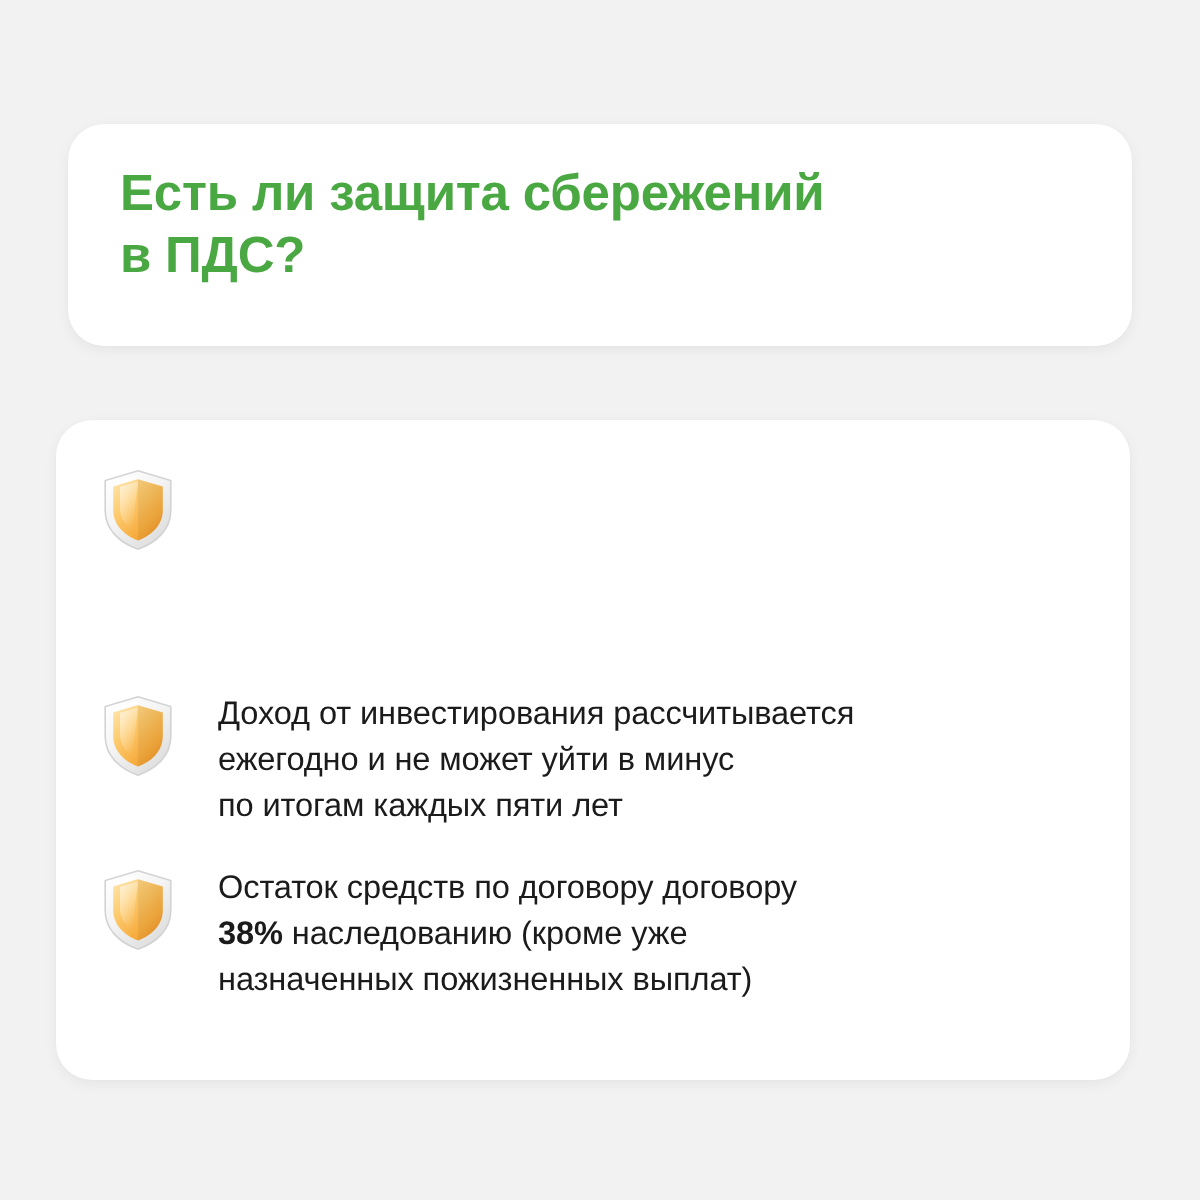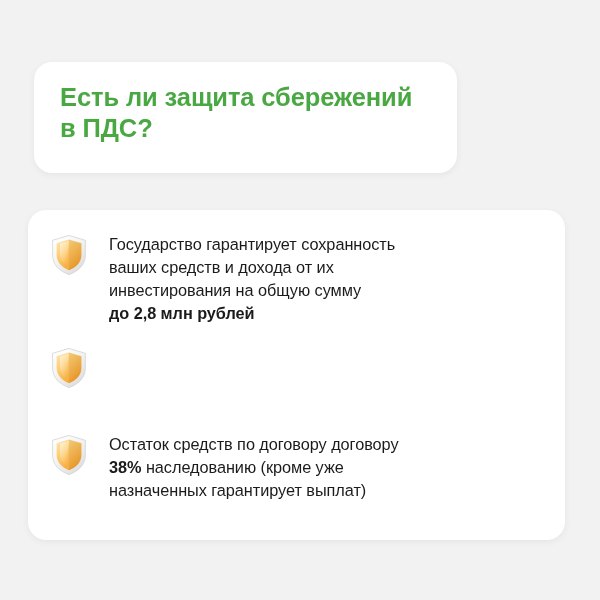--- a/index.html
+++ b/index.html
@@ -29,21 +29,21 @@
     position: absolute;
     background: #ffffff;
     border-radius: 18px;
     box-shadow: 0 2px 7px rgba(0, 0, 0, 0.055),
                 0 0 1px rgba(0, 0, 0, 0.03);
   }
 
   #title-card {
     left: 34px;
     top: 62px;
-    width: 423px;
+    width: 532px;
     height: 111px;
   }
 
   #points-card {
     left: 28px;
     top: 210px;
     width: 537px;
     height: 330px;
   }
 
@@ -149,24 +149,20 @@
                 <stop offset="1" stop-color="#ffffff" stop-opacity="0"></stop>
               </linearGradient>
             </defs>
             <path d="M19 1.4 L35.4 6.3 V21.2 C35.4 30.6 28.4 37.3 19 40.6 C9.6 37.3 2.6 30.6 2.6 21.2 V6.3 Z" fill="url(#frameGrad1)" stroke="#d3d3d3" stroke-width="0.8"></path>
             <path d="M19 5.6 L31.4 9.3 V21.1 C31.4 28.3 26.1 33.5 19 36.3 C11.9 33.5 6.6 28.3 6.6 21.1 V9.3 Z" fill="url(#coreGrad1)"></path>
             <path d="M19 5.6 L31.4 9.3 V21.1 C31.4 28.3 26.1 33.5 19 36.3 Z" fill="#000000" opacity="0.05"></path>
             <path d="M19 6.6 L10 9.4 V20.4 C10 24.8 12.6 28.4 16.1 31.1 Z" fill="url(#gloss1)"></path>
             <path d="M6.2 7.0 L19 3.2 L19 5.0 L7.8 8.4 Z" fill="#ffffff" opacity="0.75"></path>
           </svg>
         </span>
-        <span class="point-text"><span>Государство гарантирует сохранность
-ваших средств и дохода от их
-инвестирования на общую сумму
-</span><b>до 2,8 млн рублей</b><span></span></span>
       </li>
 
       <li class="point-row point-row-2">
         <span class="shield-icon">
           <svg viewBox="0 0 38 42" xmlns="http://www.w3.org/2000/svg">
             <defs>
               <linearGradient id="frameGrad2" x1="0.15" y1="0" x2="0.9" y2="1">
                 <stop offset="0" stop-color="#ffffff"></stop>
                 <stop offset="0.42" stop-color="#f4f4f4"></stop>
                 <stop offset="1" stop-color="#d9d9d9"></stop>
@@ -182,20 +178,23 @@
                 <stop offset="1" stop-color="#ffffff" stop-opacity="0"></stop>
               </linearGradient>
             </defs>
             <path d="M19 1.4 L35.4 6.3 V21.2 C35.4 30.6 28.4 37.3 19 40.6 C9.6 37.3 2.6 30.6 2.6 21.2 V6.3 Z" fill="url(#frameGrad2)" stroke="#d3d3d3" stroke-width="0.8"></path>
             <path d="M19 5.6 L31.4 9.3 V21.1 C31.4 28.3 26.1 33.5 19 36.3 C11.9 33.5 6.6 28.3 6.6 21.1 V9.3 Z" fill="url(#coreGrad2)"></path>
             <path d="M19 5.6 L31.4 9.3 V21.1 C31.4 28.3 26.1 33.5 19 36.3 Z" fill="#000000" opacity="0.05"></path>
             <path d="M19 6.6 L10 9.4 V20.4 C10 24.8 12.6 28.4 16.1 31.1 Z" fill="url(#gloss2)"></path>
             <path d="M6.2 7.0 L19 3.2 L19 5.0 L7.8 8.4 Z" fill="#ffffff" opacity="0.75"></path>
           </svg>
         </span>
+        <span class="point-text"><span>Доход от инвестирования рассчитывается
+ежегодно и не может уйти в минус
+по итогам каждых пяти лет</span><b></b><span></span></span>
       </li>
 
       <li class="point-row point-row-3">
         <span class="shield-icon">
           <svg viewBox="0 0 38 42" xmlns="http://www.w3.org/2000/svg">
             <defs>
               <linearGradient id="frameGrad3" x1="0.15" y1="0" x2="0.9" y2="1">
                 <stop offset="0" stop-color="#ffffff"></stop>
                 <stop offset="0.42" stop-color="#f4f4f4"></stop>
                 <stop offset="1" stop-color="#d9d9d9"></stop>
@@ -213,19 +212,19 @@
             </defs>
             <path d="M19 1.4 L35.4 6.3 V21.2 C35.4 30.6 28.4 37.3 19 40.6 C9.6 37.3 2.6 30.6 2.6 21.2 V6.3 Z" fill="url(#frameGrad3)" stroke="#d3d3d3" stroke-width="0.8"></path>
             <path d="M19 5.6 L31.4 9.3 V21.1 C31.4 28.3 26.1 33.5 19 36.3 C11.9 33.5 6.6 28.3 6.6 21.1 V9.3 Z" fill="url(#coreGrad3)"></path>
             <path d="M19 5.6 L31.4 9.3 V21.1 C31.4 28.3 26.1 33.5 19 36.3 Z" fill="#000000" opacity="0.05"></path>
             <path d="M19 6.6 L10 9.4 V20.4 C10 24.8 12.6 28.4 16.1 31.1 Z" fill="url(#gloss3)"></path>
             <path d="M6.2 7.0 L19 3.2 L19 5.0 L7.8 8.4 Z" fill="#ffffff" opacity="0.75"></path>
           </svg>
         </span>
         <span class="point-text"><span>Остаток средств по договору договору
 </span><b>38%</b><span> наследованию (кроме уже
-назначенных гарантирует выплат)</span></span>
+назначенных пожизненных выплат)</span></span>
       </li>
 
     </ul>
   </section>
 
 </div>
 
 </body></html>

